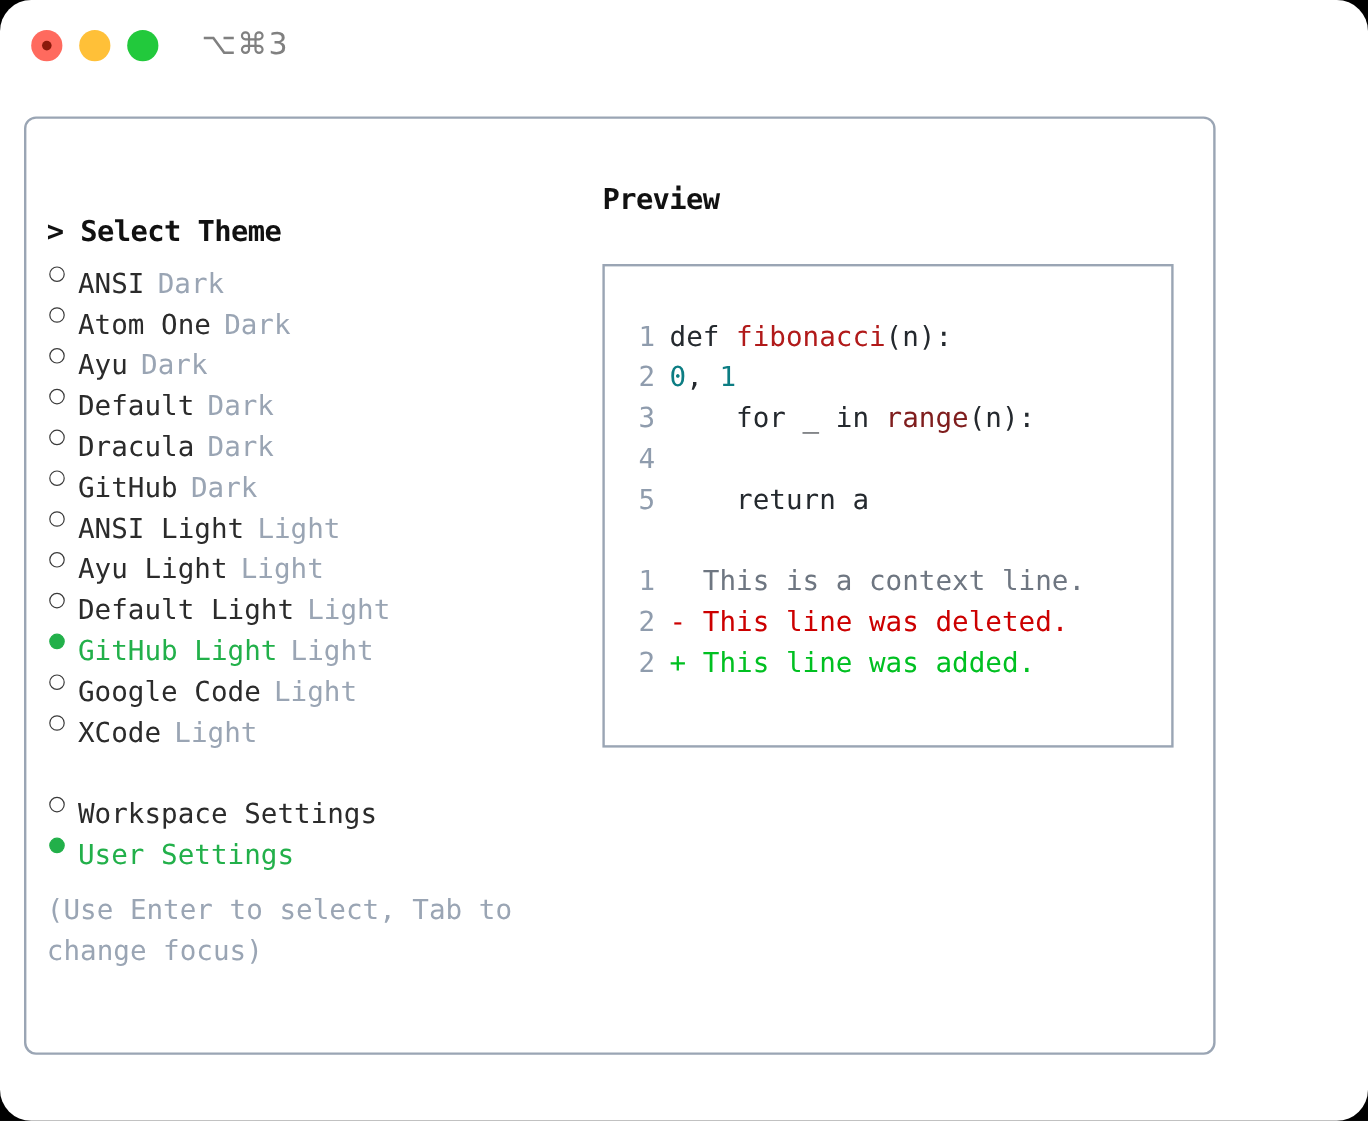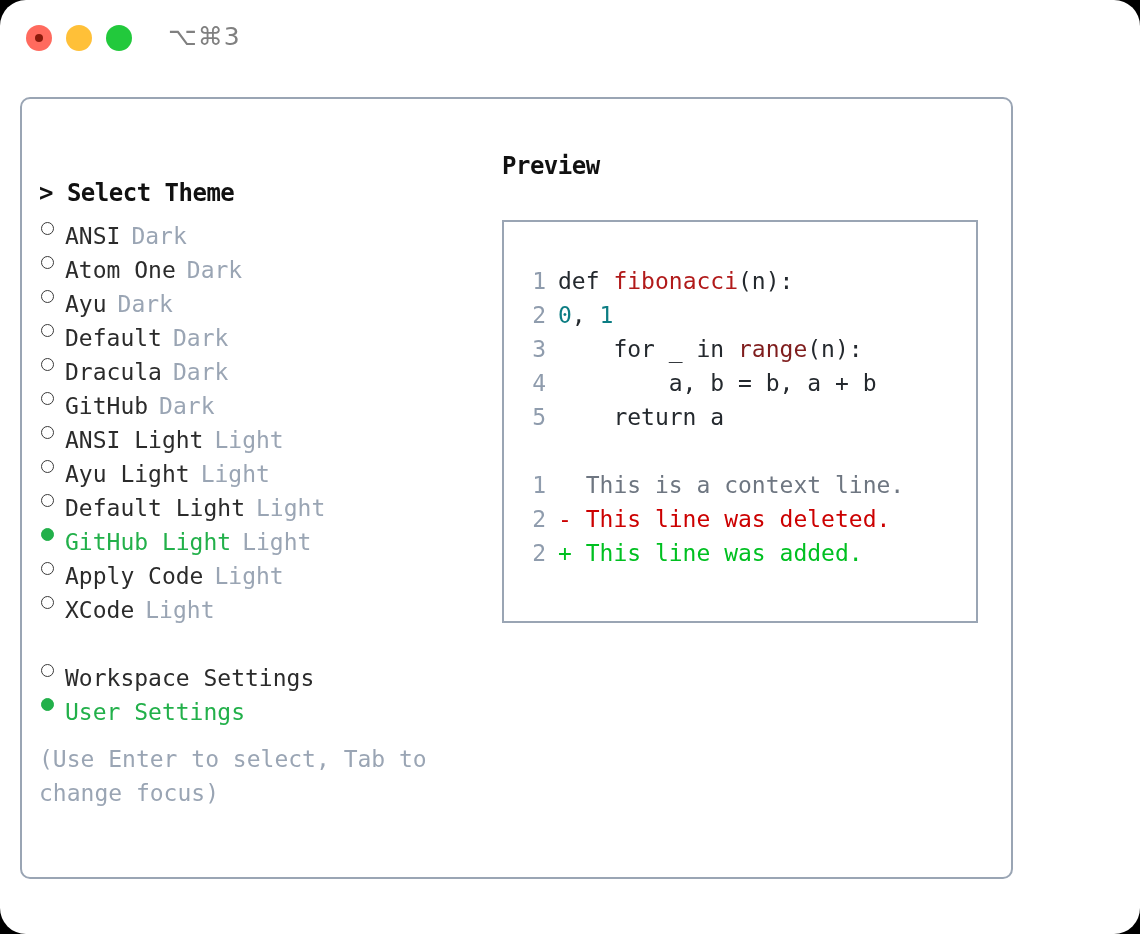--- a/index.html
+++ b/index.html
@@ -262,21 +262,21 @@
             <span class="bullet filled">
               <span class="circ"></span>
             </span>
             <span class="opt-label sel">GitHub Light</span>
             <span class="opt-suffix">Light</span>
           </div>
           <div class="opt-row">
             <span class="bullet hollow">
               <span class="circ"></span>
             </span>
-            <span class="opt-label">Apply Code</span>
+            <span class="opt-label">Google Code</span>
             <span class="opt-suffix">Light</span>
           </div>
           <div class="opt-row">
             <span class="bullet hollow">
               <span class="circ"></span>
             </span>
             <span class="opt-label">XCode</span>
             <span class="opt-suffix">Light</span>
           </div>
         </div>
@@ -302,21 +302,21 @@
     </div>
 
     <div class="right-col">
       <div class="section-title">Preview</div>
       <div class="code-box">
         <div class="code-inner">
           <div id="code-lines">
               <div class="code-line"><span class="lineno">1</span><span class="code-text">def </span><span class="tok-fn">fibonacci</span><span class="code-text">(n):</span></div>
               <div class="code-line"><span class="lineno">2</span><span class="tok-num">0</span><span class="code-text">, </span><span class="tok-num">1</span></div>
               <div class="code-line"><span class="lineno">3</span><span class="code-text">    for _ in </span><span class="tok-call">range</span><span class="code-text">(n):</span></div>
-              <div class="code-line"><span class="lineno">4</span><span class="code-text">        a, b = b, a + b</span></div>
+              <div class="code-line"><span class="lineno">4</span></div>
               <div class="code-line"><span class="lineno">5</span><span class="code-text">    return a</span></div>
             </div>
           <div class="gap-line"></div>
           <div id="diff-lines">
               <div class="code-line"><span class="lineno">1</span><span class="diff-ctx">  This is a context line.</span></div>
               <div class="code-line"><span class="lineno">2</span><span class="diff-del">- This line was deleted.</span></div>
               <div class="code-line"><span class="lineno">2</span><span class="diff-add">+ This line was added.</span></div>
             </div>
         </div>
       </div>

